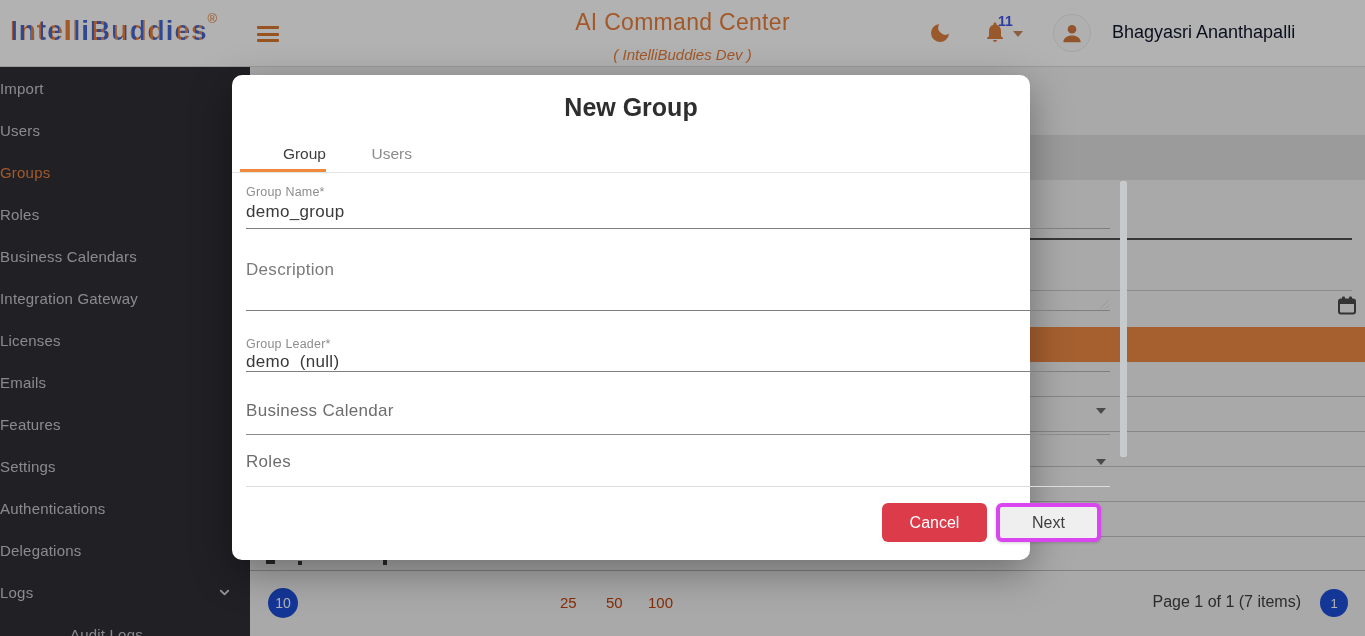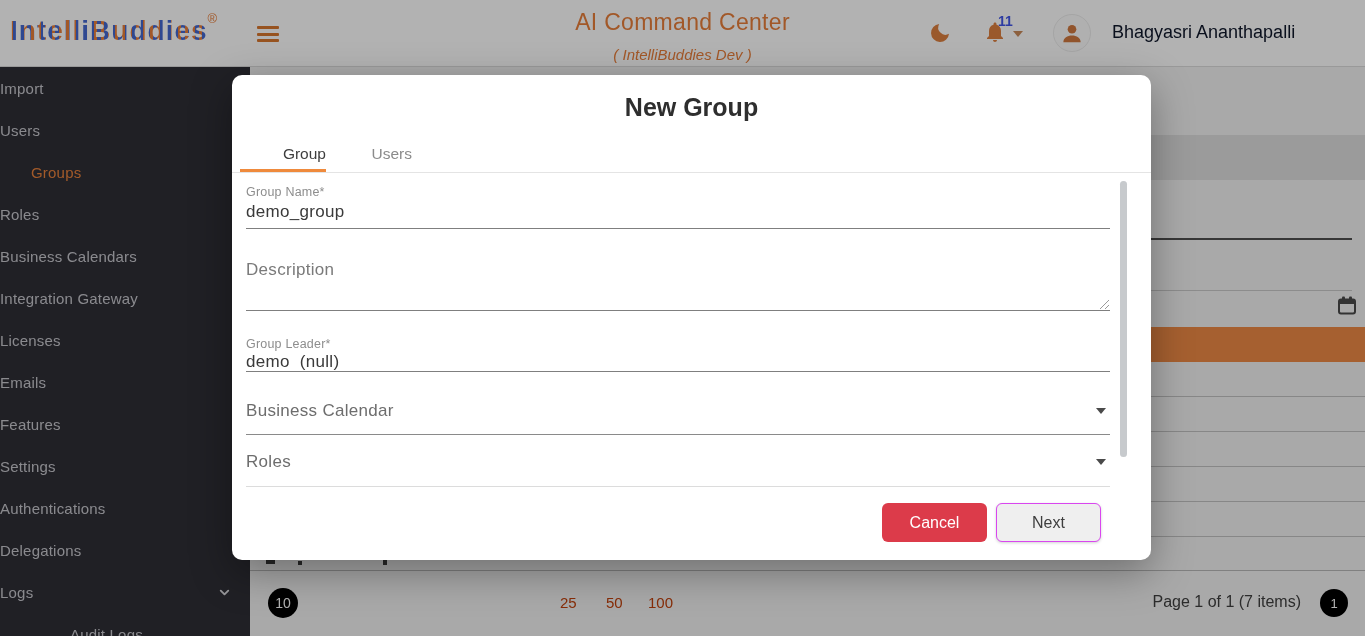--- a/index.html
+++ b/index.html
@@ -23,42 +23,42 @@
   .caret-sm { position:absolute; left:1013px; top:31px; width:0; height:0;
     border-left:5px solid transparent; border-right:5px solid transparent; border-top:6px solid #c98a5a; }
   .avatar { position:absolute; left:1053px; top:14px; width:38px; height:38px; border-radius:50%;
     background:#fdfdfd; border:1px solid #ececec; display:flex; align-items:center; justify-content:center; }
   .user-name { position:absolute; left:1100px; top:22px; font-size:18px; color:#0f172a;margin-left:12px; }
 
   
   .sidebar { position:absolute; left:0; top:67px; width:250px; height:569px; background:#2e2e36; z-index:4; overflow:hidden; }
   .side-item { height:42px; display:flex; align-items:center; padding-right:18px;
     color:#c6c6cc; font-size:15px; letter-spacing:.2px; cursor:pointer; }
-  .side-item.active { color:#e8813c;margin-left:31px; }
+  .side-item.active { color:#e8813c; }
   .side-item.child { padding-left:70px; }
   .side-item .flex { flex:1; }
 
   
   .content { position:absolute; left:250px; top:67px; width:1115px; height:569px; background:#f2f2f2; }
   .band { position:absolute; top:68px; left:0; right:0; height:45px; background:#dfdfdf; }
   .line-dark { position:absolute; top:171px; left:20px; right:13px; height:2px; background:#4f4f4f; }
   .line-light { position:absolute; top:223px; left:20px; right:13px; height:1px; background:#c9c9c9; }
   .cal-ico { position:absolute; left:1086px; top:228px; cursor:pointer; }
   .row-selected { position:absolute; top:260px; left:0; right:0; height:35px; background:#ee8a45; }
   .grid-row { position:absolute; left:0; right:0; height:35px; border-bottom:1px solid #c2c2c2; }
   .frag { position:absolute; background:#3a3a3a; }
   .footer-divider { position:absolute; top:503px; left:0; right:0; height:1px; background:#b8b8b8; }
-  .pg-circle { position:absolute; border-radius:50%; background:#000000; color:#fff;
+  .pg-circle { position:absolute; border-radius:50%; background:#1d4ed8; color:#fff;
     display:flex; align-items:center; justify-content:center; cursor:pointer; }
   .pg-size { position:absolute; top:527px; font-size:15px; color:#c2410c; cursor:pointer; }
   .pg-info { position:absolute; right:64px; top:526px; font-size:16px; color:#3f3f3f; }
 
   
   .backdrop { position:absolute; inset:0; background:rgba(0,0,0,0.30); z-index:10; }
-  .modal { position:absolute; left:232px; top:75px; width:919px; height:485px; background:#fff;
+  .modal { position:absolute; left:232px; top:75px; width:798px; height:485px; background:#fff;
     border-radius:10px; z-index:20; box-shadow:0 12px 40px rgba(0,0,0,.35); }
   .m-title { position:absolute; top:18px; left:0; right:0; text-align:center;
     font-size:25px; font-weight:700; color:#2e2e2e; }
   .m-tabs { position:absolute; top:62px; left:0; right:0; height:36px; border-bottom:1px solid #e4e4e4;
     display:flex; padding-left:8px; }
   .m-tab { width:86px; text-align:right; line-height:34px; font-size:15.5px; color:#8b8b8b; cursor:pointer; }
   .m-tab.active { color:#3d3d3d; border-bottom:3px solid #ef8a3c; font-weight:400; }
   .f-label { position:absolute; left:14px; font-size:12.5px; color:#8d8d8d; letter-spacing:.2px; }
   .f-value { position:absolute; left:14px; font-size:17px; color:#3a3a3a; letter-spacing:.3px; white-space:pre; cursor:text; }
   .f-ph { color:#7a7a7a; }
@@ -66,21 +66,21 @@
   .f-line.lighter { background:#dcdcdc; }
   .dd-caret { position:absolute; left:864px; width:0; height:0;
     border-left:5px solid transparent; border-right:5px solid transparent; border-top:6px solid #4a4a4a; }
   .grip { position:absolute; left:866px; top:223px; width:11px; height:11px;
     background:linear-gradient(135deg,transparent 0 55%,#9a9a9a 55% 62%,transparent 62% 78%,#9a9a9a 78% 85%,transparent 85%); }
   .m-scroll { position:absolute; left:888px; top:106px; width:7px; height:276px; background:#eef0f2; border-radius:4px; }
   .m-thumb { position:absolute; inset:0; background:#c7cacd; border-radius:4px; cursor:grab; }
   .btn { position:absolute; top:428px; width:105px; height:39px; border-radius:6px; font-size:16px;
     display:flex; align-items:center; justify-content:center; cursor:pointer; font-family:inherit; }
   .btn-cancel { left:650px; background:#dc3b4a; color:#ffffff; border:none; }
-  .btn-next { left:764px; background:#efefef; color:#3e3e3e; border:1px solid #d946ef; box-shadow:0 1px 3px rgba(0,0,0,.18); }
+  .btn-next { left:764px; background:#efefef; color:#3e3e3e; border:4px solid #d946ef; box-shadow:0 1px 3px rgba(0,0,0,.18); }
 </style>
 </head>
 <body>
 
 <div class="header">
   <div class="logo-wrap">
     <span class="logo-text">IntelliBuddies</span><span class="logo-reg">®</span>
   </div>
   <div class="hamburger">
       <i></i>

